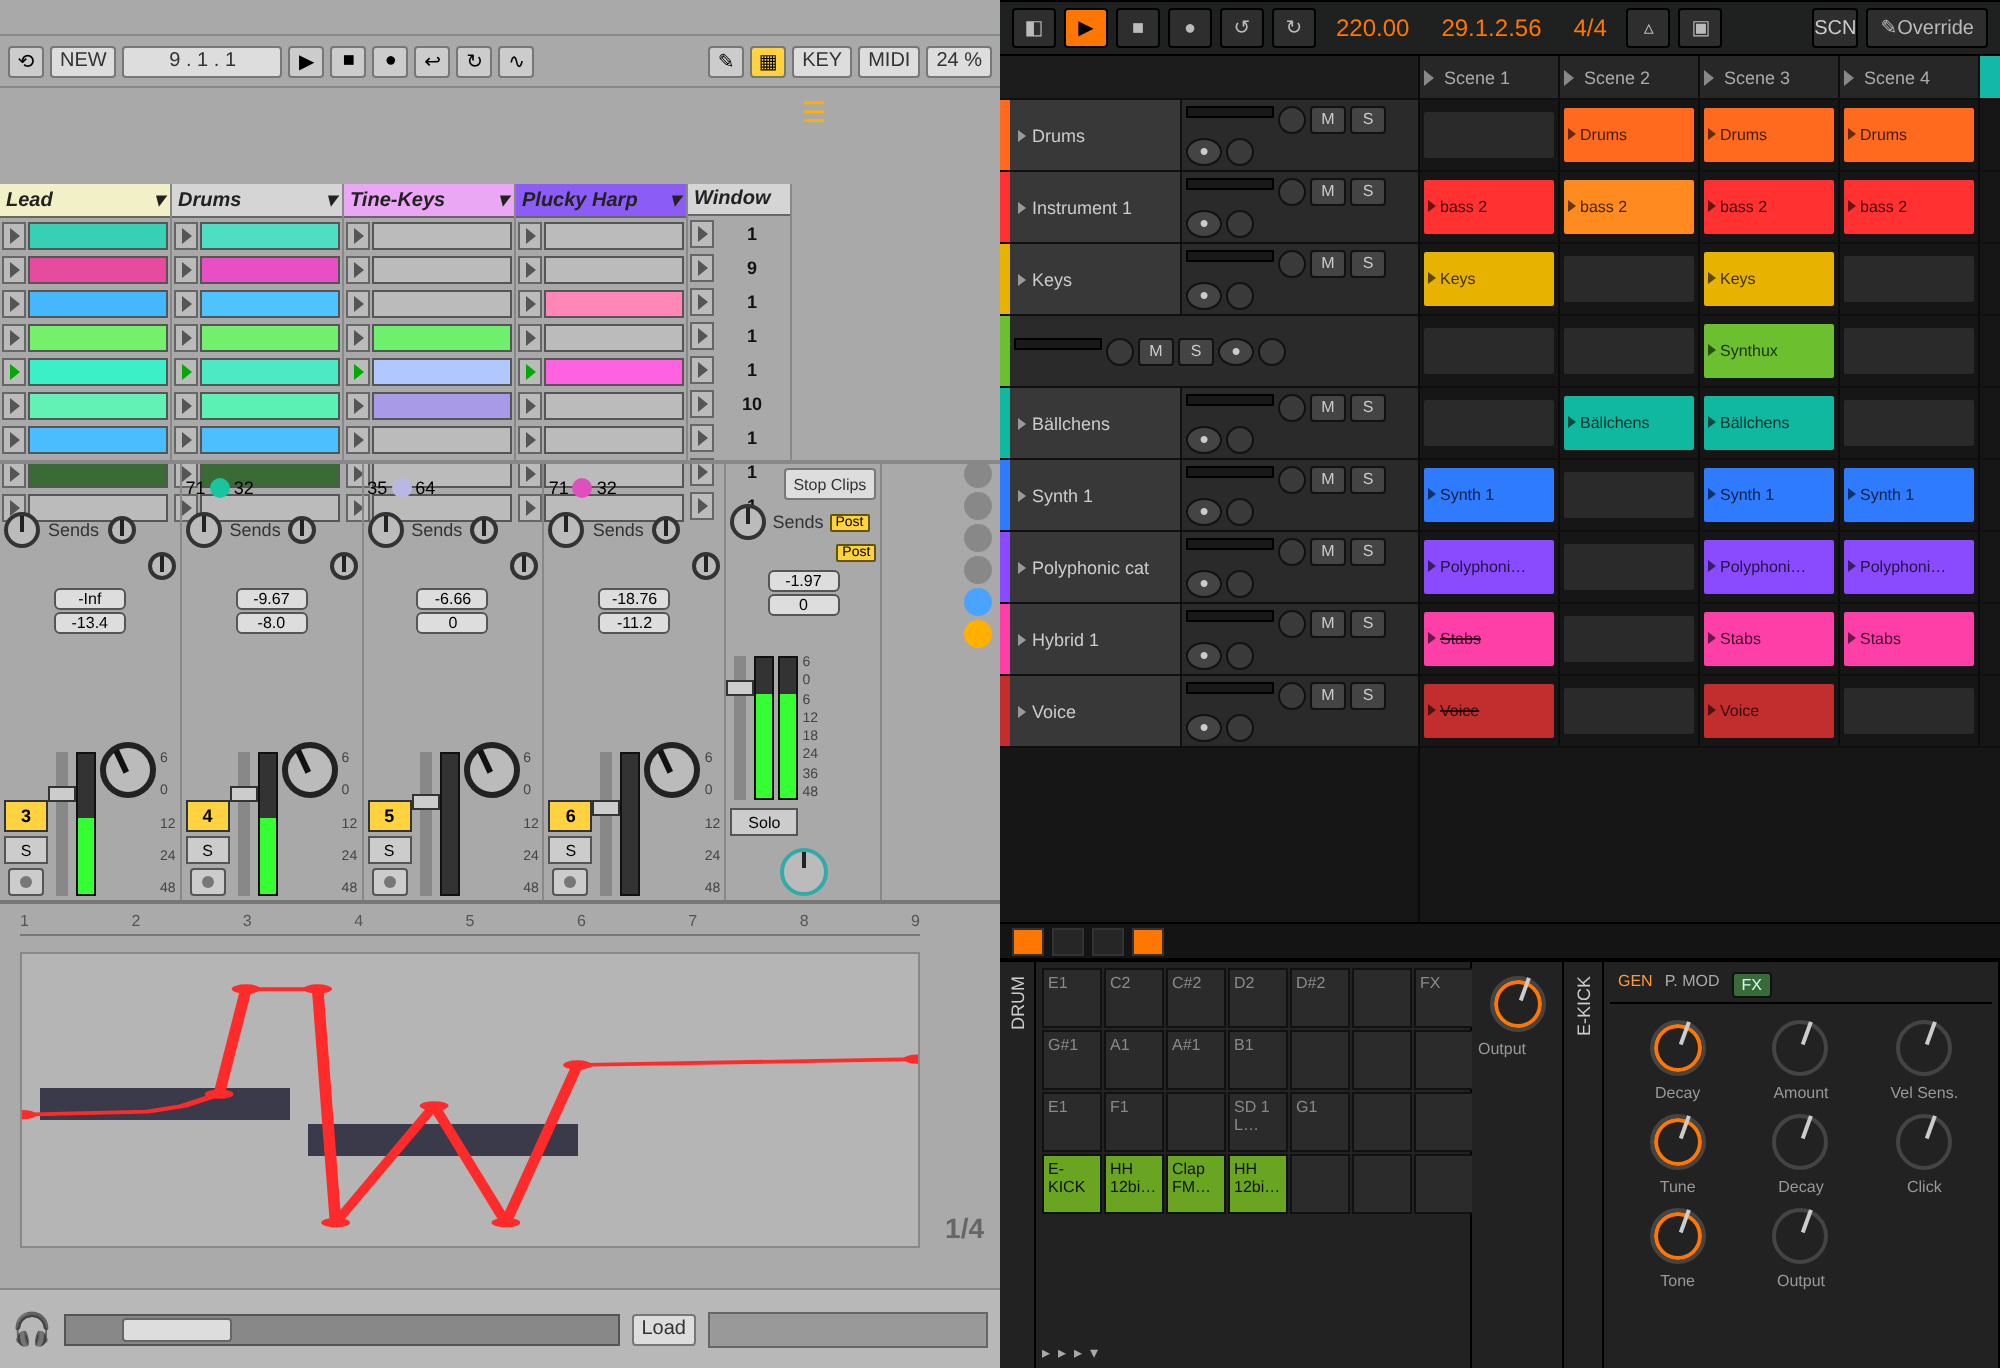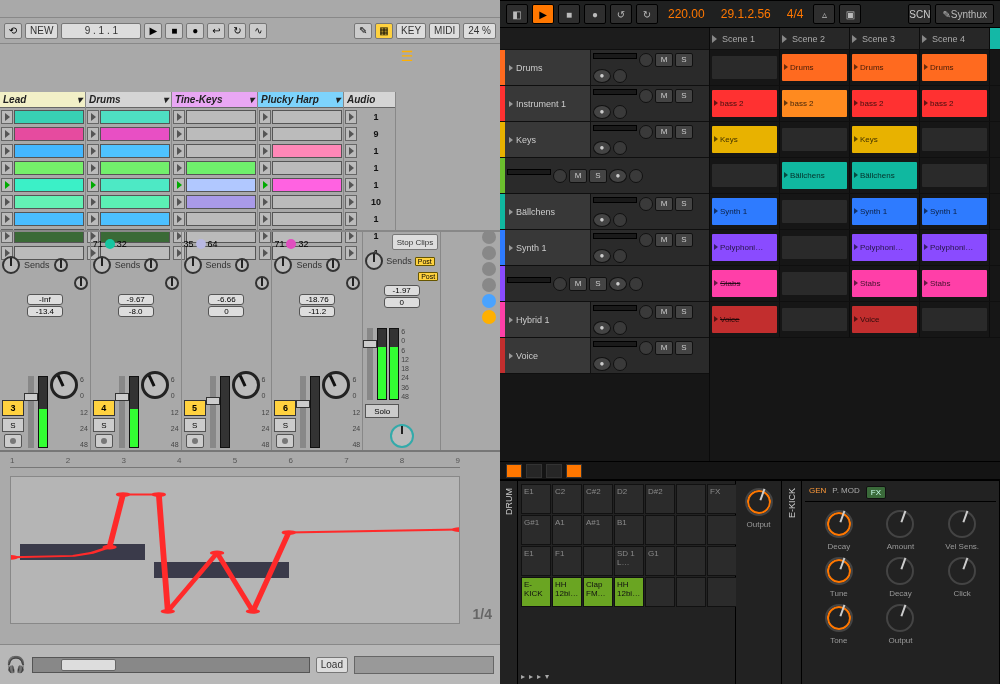--- a/index.html
+++ b/index.html
@@ -108,21 +108,21 @@
 .bw-mid .t.o{background:var(--bw-orange);}
 
 .bw-dev{flex:0 0 204px;display:flex;background:#181818;border-top:1px solid #000;overflow:hidden;}
 .devstrip{background:#222;border-right:1px solid #000;display:flex;flex-direction:column;padding:3px;font-size:8px;color:#aaa;}
 .vlabel{writing-mode:vertical-rl;transform:rotate(180deg);text-align:center;color:#ccc;font-size:9px;margin:4px 0;}
 .pad{background:#2b2b2b;border:1px solid #111;font-size:8px;color:#8a8a8a;display:flex;align-items:flex-start;justify-content:flex-start;padding:2px;}
 .pad.green{background:#6aa522;color:#111;}
 .bw-knob{width:28px;height:28px;border-radius:50%;border:2px solid #444;position:relative;margin:4px auto;}
 .bw-knob::after{content:"";position:absolute;left:50%;top:-2px;width:2px;height:12px;background:#ccc;transform-origin:50% 16px;transform:translateX(-1px) rotate(20deg);}
 .bw-knob.orange{box-shadow:0 0 0 2px var(--bw-orange) inset;}
-.tiny{font-size:8px;text-align:center;color:#999;}
+.tiny{font-size:8px;color:#999;}
 .fxbtn{background:#3a6a3a;color:#cfe;border:1px solid #111;font-size:8px;padding:1px 4px;border-radius:2px;}
 
 </style>
 </head>
 <body>
 
 <div class="left">
   <div class="abl-top"></div>
 
   <div class="abl-tb">
@@ -261,21 +261,21 @@
             <span class="play"></span>
             <span class="bar" style="background:#bbb"></span>
           </div>
           <div class="clip">
             <span class="play"></span>
             <span class="bar" style="background:#bbb"></span>
           </div>
         </div>
       </div>
       <div class="abl-col">
-        <div class="abl-head" style="background:#7dd3fc">Plucky Harp<span>▾</span></div>
+        <div class="abl-head" style="background:#8b5cf6">Plucky Harp<span>▾</span></div>
         <div class="abl-clips">
           <div class="clip">
             <span class="play"></span>
             <span class="bar" style="background:#bbb"></span>
           </div>
           <div class="clip">
             <span class="play"></span>
             <span class="bar" style="background:#bbb"></span>
           </div>
           <div class="clip">
@@ -302,21 +302,21 @@
             <span class="play"></span>
             <span class="bar" style="background:#bbb"></span>
           </div>
           <div class="clip">
             <span class="play"></span>
             <span class="bar" style="background:#bbb"></span>
           </div>
         </div>
       </div>
       <div class="abl-col master">
-        <div class="abl-head" style="background:#d5d5d5">Audio</div>
+        <div class="abl-head" style="background:#d5d5d5">Window</div>
         <div class="abl-clips">
           <div class="clip">
             <span class="play"></span>
             <span class="scene-num">1</span>
           </div>
           <div class="clip">
             <span class="play"></span>
             <span class="scene-num">9</span>
           </div>
           <div class="clip">
@@ -621,21 +621,21 @@
     <div class="btn">●</div>
     <div class="btn">↺</div>
     <div class="btn">↻</div>
     <span class="tempo">220.00</span>
     <span class="tempo">29.1.2.56</span>
     <span class="tempo">4/4</span>
     <div class="btn">▵</div>
     <div class="btn">▣</div>
     <span class="spacer"></span>
     <div class="btn" style="color:#ccc">SCN</div>
-    <div class="btn" style="padding:0 6px;color:#bbb">✎ <span>Synthux</span></div>
+    <div class="btn" style="padding:0 6px;color:#bbb">✎ <span>Override</span></div>
   </div>
 
   <div class="bw-grid">
     <div class="bw-trackcol" id="bw-trackcol">
       <div class="row" style="height:22px;background:#1c1c1c"></div>
     <div class="row">
           <div class="stub" style="background:#ff6a1f"></div>
     <div class="name"><span class="exp"></span>Drums</div>
     <div class="ctrls">
       <span class="fd"></span>
@@ -700,20 +700,21 @@
       <span class="fd"></span>
       <span class="kn"></span>
       <span class="sm">M</span>
       <span class="sm">S</span>
       <span class="sm rec">●</span>
       <span class="kn"></span>
     </div>
         </div>
         <div class="row">
           <div class="stub" style="background:#8a4bff"></div>
+    <div class="name"><span class="exp"></span>Polyphonic cat</div>
     <div class="ctrls">
       <span class="fd"></span>
       <span class="kn"></span>
       <span class="sm">M</span>
       <span class="sm">S</span>
       <span class="sm rec">●</span>
       <span class="kn"></span>
     </div>
         </div>
         <div class="row">
@@ -778,20 +779,34 @@
         </div>
         <div class="scenerow">
           <div class="cell">
             <div class="ccell" style="background: rgb(232, 178, 0);">Keys</div>
           </div>
           <div class="cell">
             <div class="empty"></div>
           </div>
           <div class="cell">
             <div class="ccell" style="background: rgb(232, 178, 0);">Keys</div>
+          </div>
+          <div class="cell">
+            <div class="empty"></div>
+          </div>
+        </div>
+        <div class="scenerow">
+          <div class="cell">
+            <div class="empty"></div>
+          </div>
+          <div class="cell">
+            <div class="empty"></div>
+          </div>
+          <div class="cell">
+            <div class="ccell" style="background: rgb(108, 191, 46);">Synthux</div>
           </div>
           <div class="cell">
             <div class="empty"></div>
           </div>
         </div>
         <div class="scenerow">
           <div class="cell">
             <div class="empty"></div>
           </div>
           <div class="cell">

